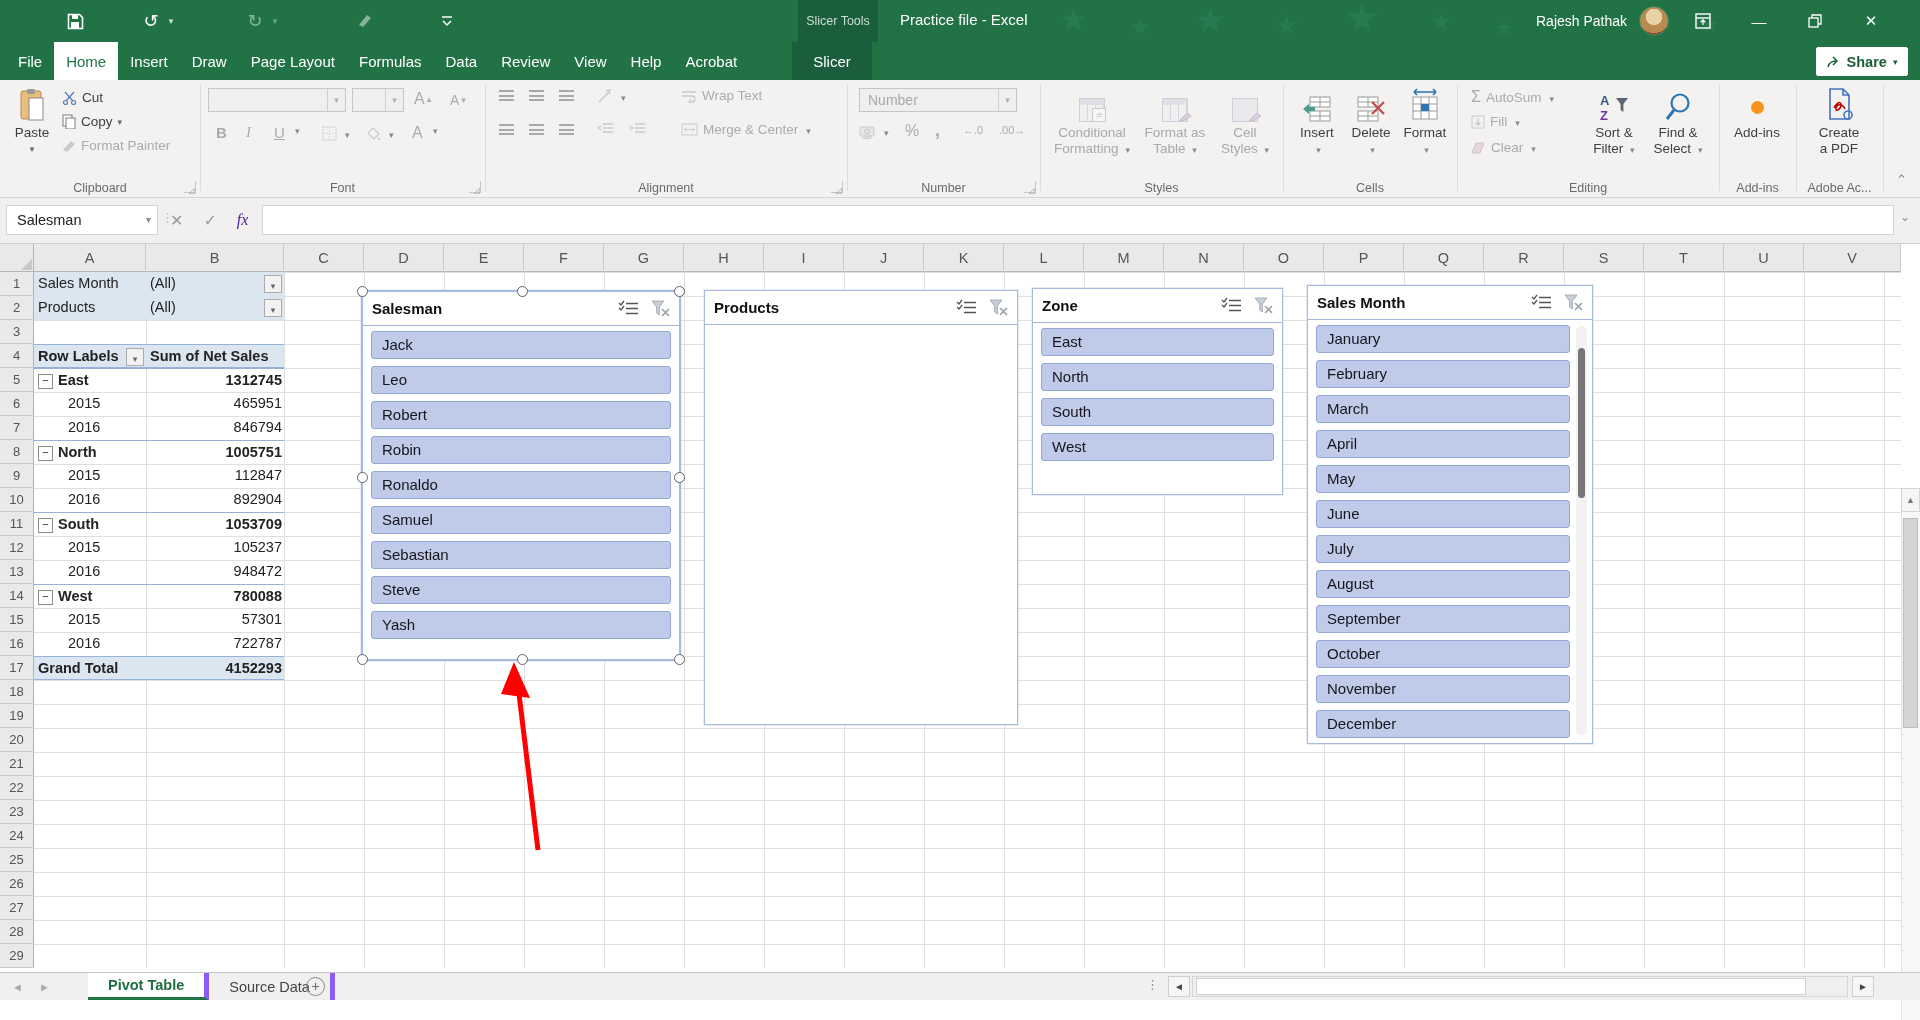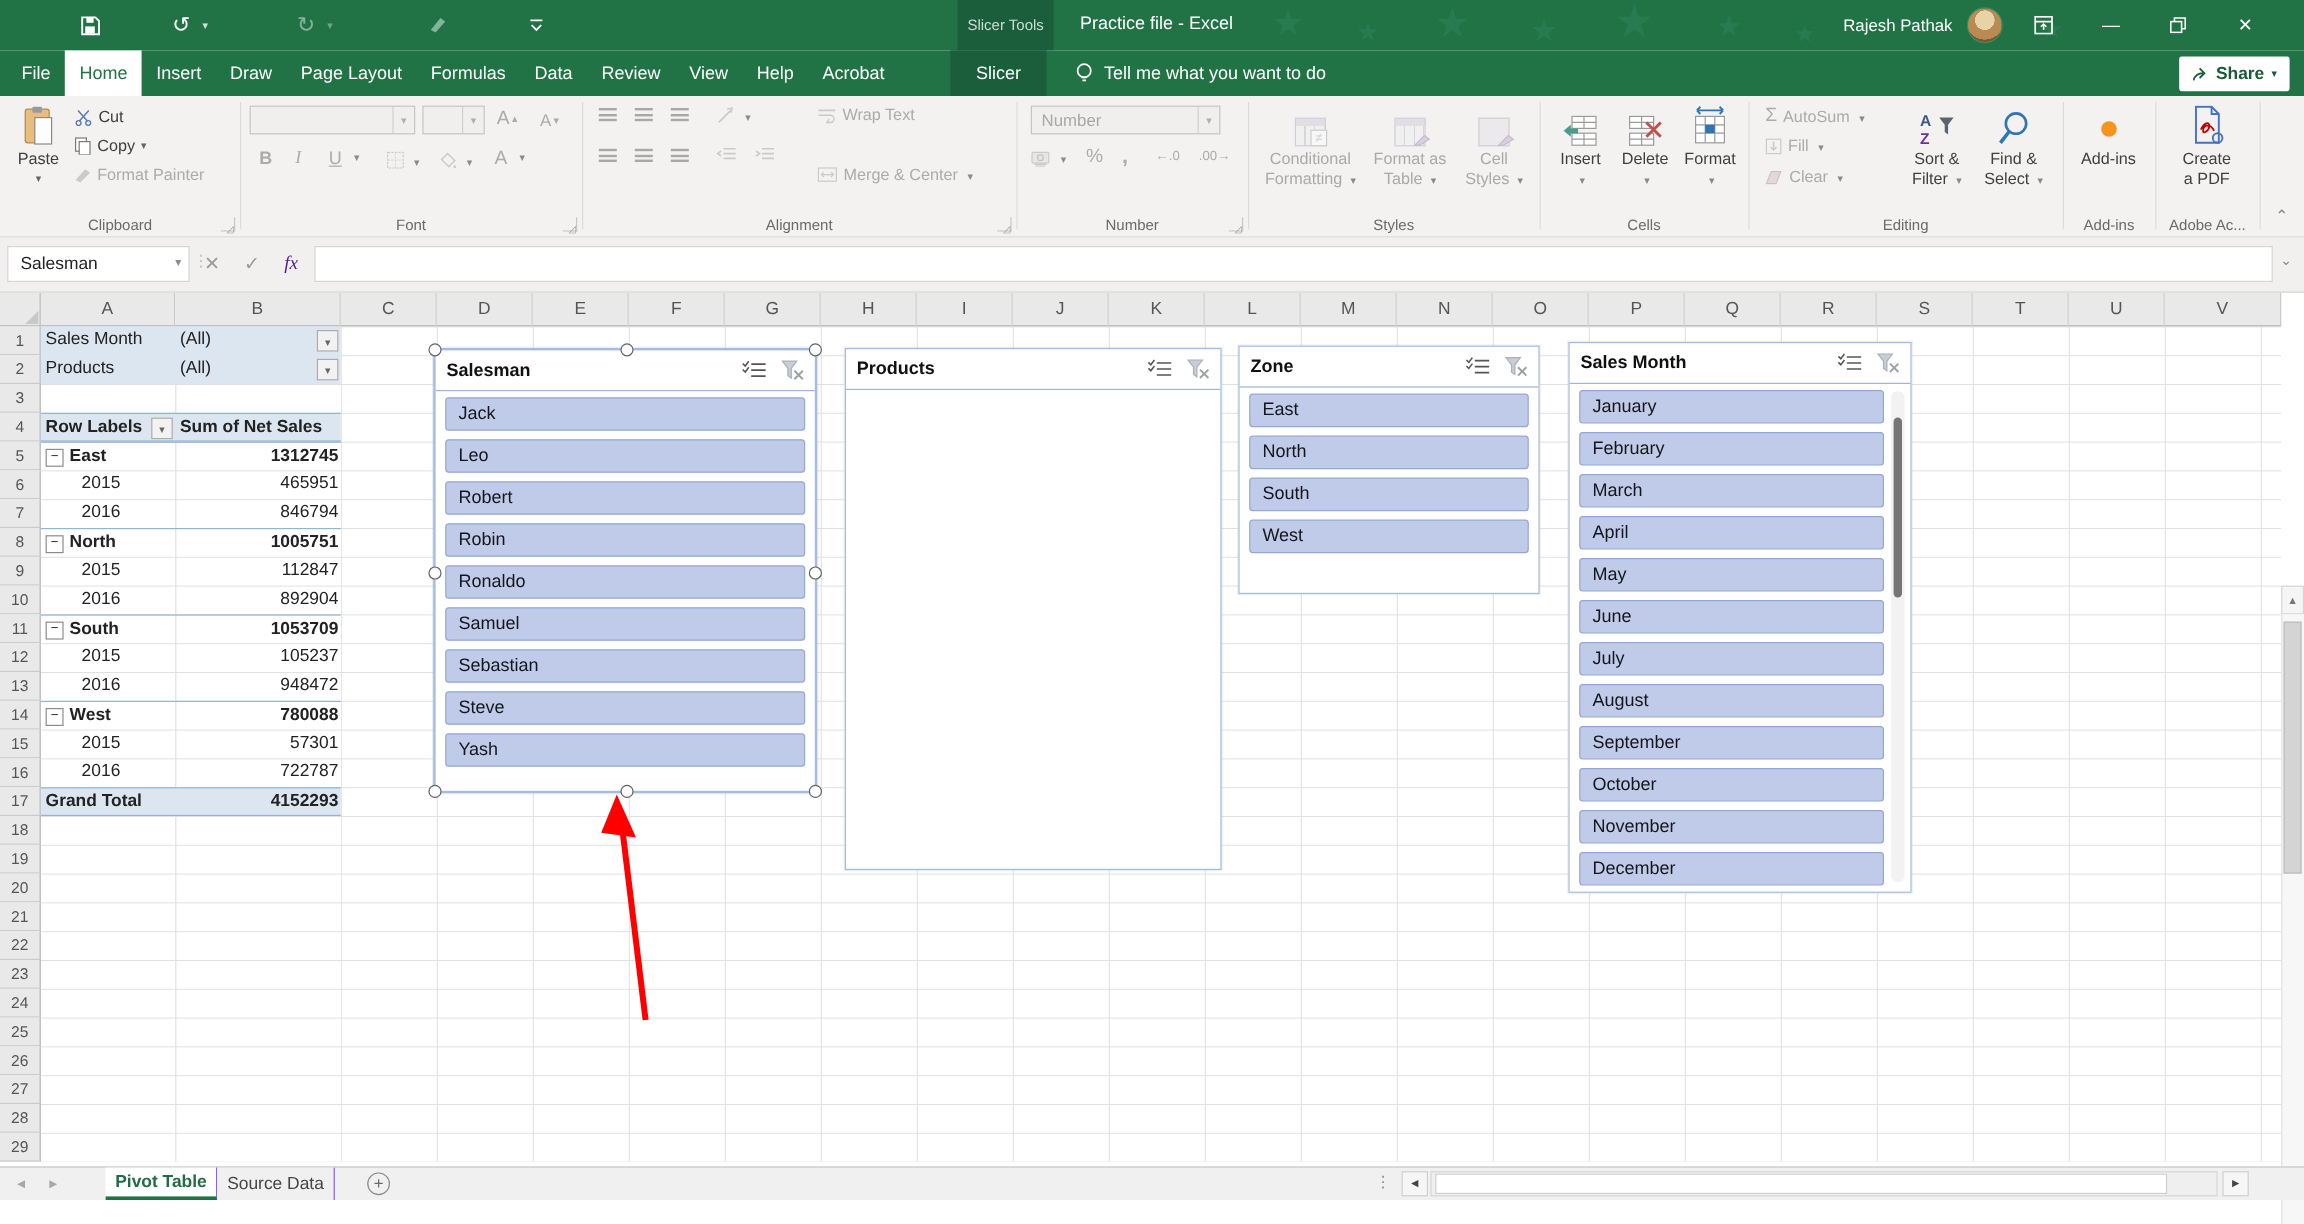--- a/index.html
+++ b/index.html
@@ -93,21 +93,21 @@
 .sl-items{padding:5px 8px 0 8px}
 .sl-item{height:28px;margin-bottom:7px;background:#bfcbe9;border:1px solid #93a7d4;border-radius:3px;line-height:26px;padding-left:10px;font-size:15px;color:#14161c}
 .hnd{position:absolute;width:11px;height:11px;border-radius:50%;background:#fff;border:1.5px solid #5f6368;z-index:6}
 #sm-scroll{position:absolute;right:5px;top:40px;bottom:8px;width:11px;background:#f2f2f2;border-radius:5px}
 #sm-thumb{position:absolute;left:2px;top:22px;width:7px;height:150px;background:#767676;border-radius:4px}
 .sm .sl-item{margin-right:14px}
 
 #sheetbar{left:0;top:972px;width:1920px;height:28px;background:#f0f0f0;border-top:1px solid #c6c6c6}
 #tabnav{position:absolute;left:12px;top:0;height:27px;display:flex;align-items:center;gap:16px;color:#a8a8a8;font-size:11px}
 #stabs{position:absolute;left:88px;top:0;height:27px;display:flex}
-.stab{height:27px;padding:0 8px;display:flex;align-items:center;font-size:14.5px;color:#444;border-right:1px solid #8b5cf6;background:#f0f0f0}
+.stab{height:27px;padding:0 20px;display:flex;align-items:center;font-size:14.5px;color:#444;border-right:5px solid #8b5cf6;background:#f0f0f0}
 .stab.active{background:#fff;color:#1e6d43;font-weight:bold;border-bottom:3px solid #217346}
 #newsheet{position:absolute;left:306px;top:4px;width:19px;height:19px;border:1px solid #8a8a8a;border-radius:50%;color:#6a6a6a;font-size:14px;line-height:17px;text-align:center}
 #tabdots{position:absolute;left:1146px;top:4px;color:#8a8a8a;font-size:13px}
 .hsb-btn{position:absolute;top:3px;width:22px;height:21px;background:#f6f6f6;border:1px solid #cfcfcf;color:#444;font-size:10px;display:flex;align-items:center;justify-content:center}
 #hsb-track{position:absolute;left:1192px;top:3px;width:656px;height:21px;background:#efefef;border:1px solid #d6d6d6}
 #hsb-thumb{position:absolute;left:3px;top:1px;width:610px;height:17px;background:#fff;border:1px solid #cfcfcf}
 
 #statusbar{left:0;top:1056px;width:1920px;height:16px;background:#84cc16;border-top:1px solid #d4d4d4;font-size:13.5px;color:#444}
 #ready{position:absolute;left:12px;top:2px}
 .viewbtn{position:absolute;top:0;width:36px;height:19px;display:flex;align-items:center;justify-content:center}
@@ -196,27 +196,20 @@
         <div class="rtab">Draw</div>
         <div class="rtab">Page Layout</div>
         <div class="rtab">Formulas</div>
         <div class="rtab">Data</div>
         <div class="rtab">Review</div>
         <div class="rtab">View</div>
         <div class="rtab">Help</div>
         <div class="rtab">Acrobat</div>
       </div>
     <div class="rtab contextual">Slicer</div>
-    <div id="tellme">
-      <svg width="15" height="20">
-          <circle cx="7.5" cy="8" r="5.5" fill="none" stroke="#fff" stroke-width="1.4"></circle>
-          <path d="M5.5 13.5h4M6 16h3" stroke="#fff" stroke-width="1.3"></path>
-        </svg>
-      <span>Tell me what you want to do</span>
-    </div>
     <div id="share-btn">
       <svg width="14" height="13">
           <path d="M1 12c1-4 4-6 8-6" fill="none" stroke="#185c37" stroke-width="1.5"></path>
           <path d="M6 2l4 4-4 4" fill="none" stroke="#185c37" stroke-width="1.5"></path>
         </svg>
       <span>Share</span>
       <span style="font-size:9px">▾</span>
     </div>
   </div>
 
@@ -338,21 +331,21 @@
       <div class="smbtn" style="left:112px;top:42px">
         <svg width="17" height="13" class="dim">
             <path d="M6 2h10M6 6h10M6 10h10M4 4L1 6l3 2" stroke="#9a9a9a" stroke-width="1.3" fill="none"></path>
           </svg>
       </div>
       <div class="smbtn" style="left:144px;top:42px">
         <svg width="17" height="13" class="dim">
             <path d="M6 2h10M6 6h10M6 10h10M1 4l3 2-3 2" stroke="#9a9a9a" stroke-width="1.3" fill="none"></path>
           </svg>
       </div>
-      <div class="smbtn gray" style="left:196px;top:58px">
+      <div class="smbtn gray" style="left:196px;top:42px">
         <svg width="17" height="13" class="dim">
             <rect x="1" y="1" width="15" height="11" fill="none" stroke="#9a9a9a"></rect>
             <path d="M4 6.5h9M5.5 4.5l-2 2 2 2M11.5 4.5l2 2-2 2" stroke="#9a9a9a" fill="none"></path>
           </svg>
         <span>Merge &amp; Center</span>
         <span class="dd"></span>
       </div>
       <div class="glabel">Alignment</div>
       <div class="launch"></div>
     </div>

